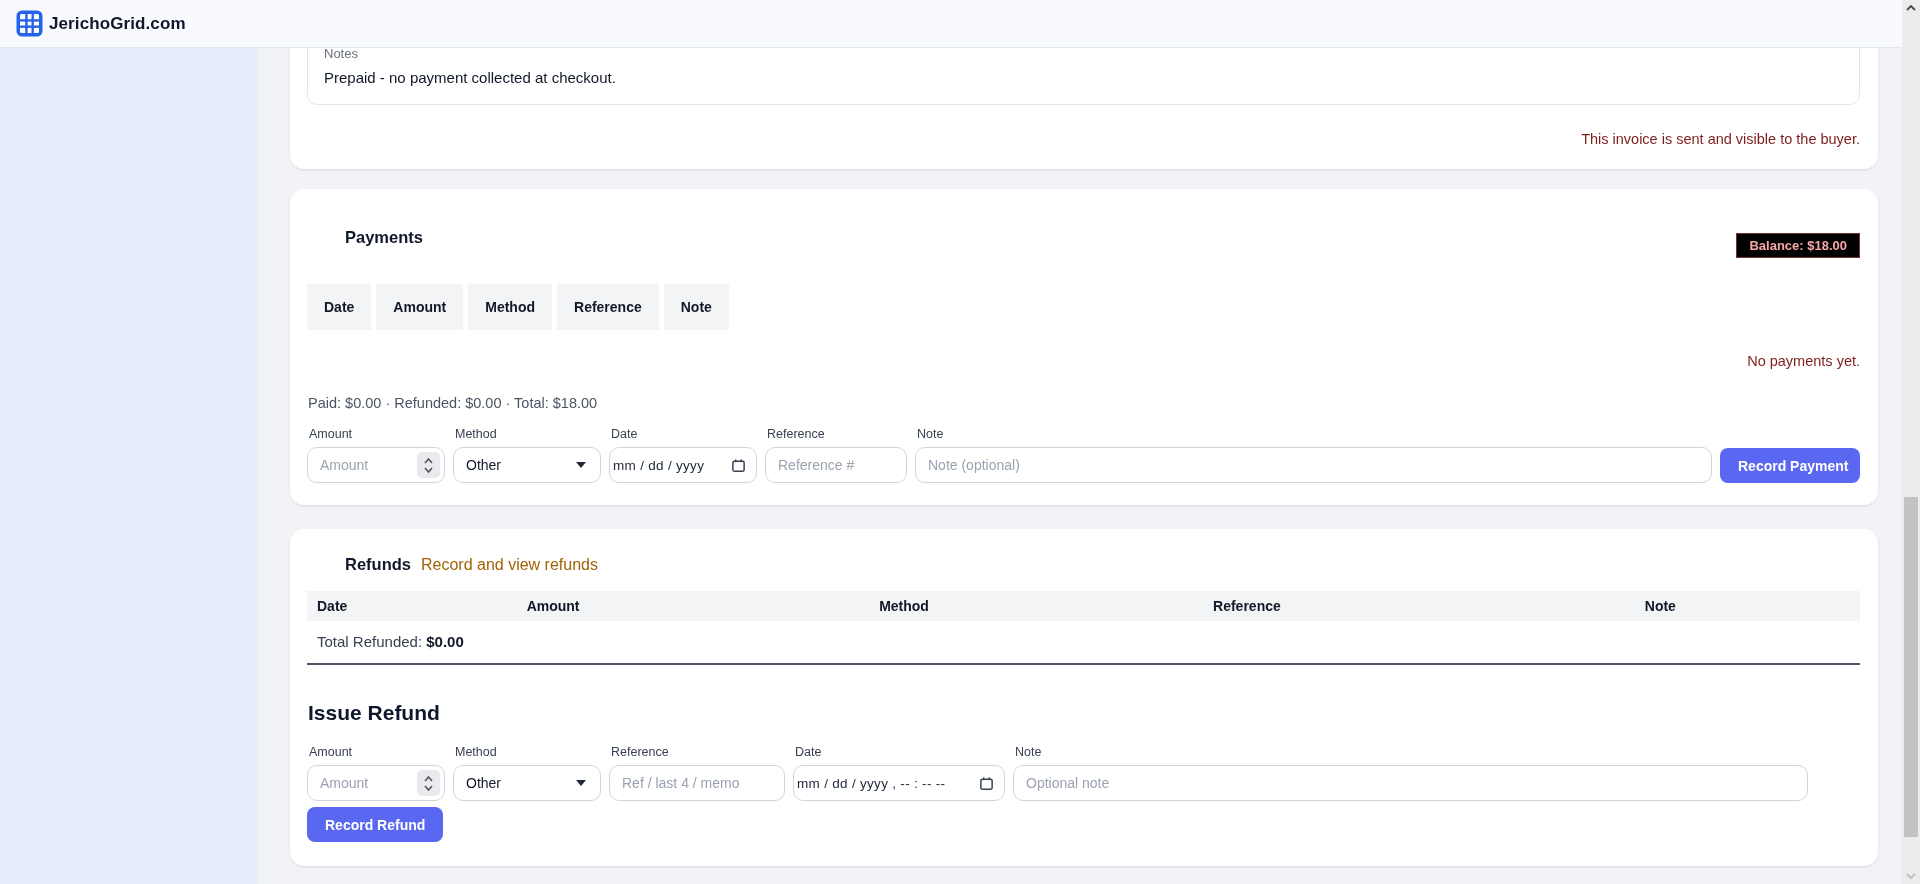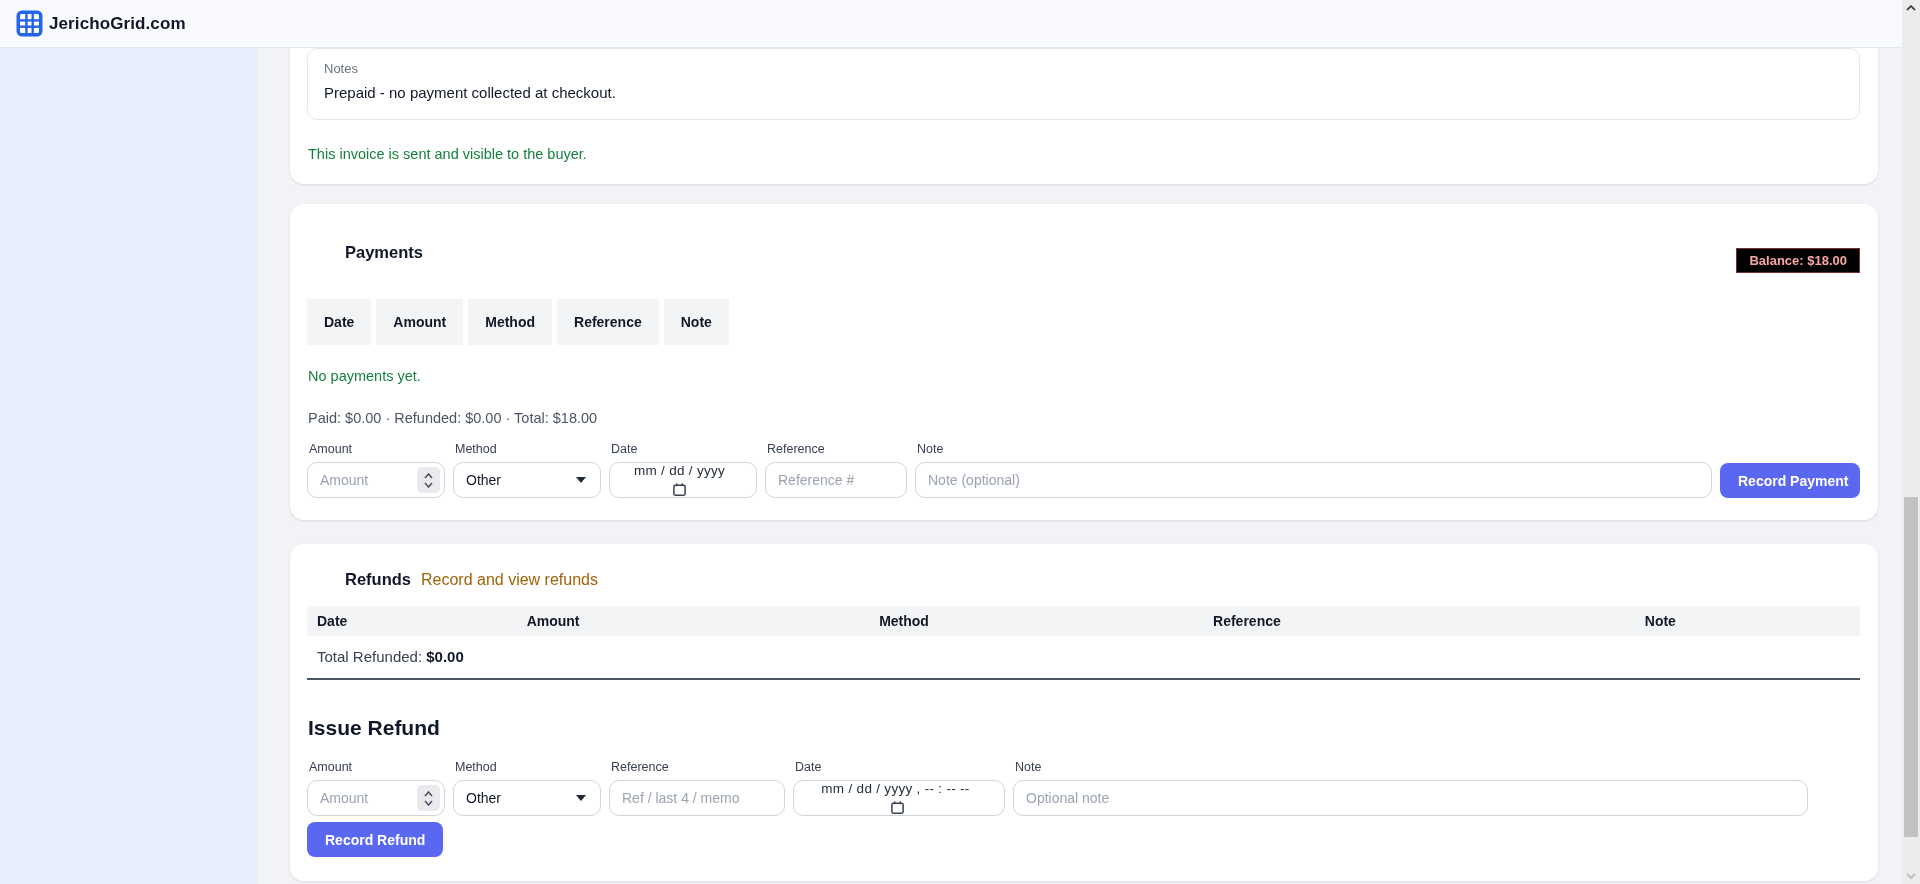--- a/index.html
+++ b/index.html
@@ -29,30 +29,30 @@
     position: fixed; top: 0; right: 0; width: 18px; height: 884px;
     background: #ececec; z-index: 50;
   }
   .scrollbar .sb-arrow { position: absolute; left: 0; width: 18px; height: 16px;
     display: flex; align-items: center; justify-content: center; }
   .scrollbar .sb-arrow.up { top: 0; }
   .scrollbar .sb-arrow.down { bottom: 0; }
   .scrollbar .sb-thumb { position: absolute; top: 497px; left: 2px; width: 14px; height: 340px; background: #c2c2c2; }
 
   
-  .main { position: absolute; top: 16px; left: 258px; width: 1644px; padding: 0 24px 0 32px; }
+  .main { position: absolute; top: 1px; left: 258px; width: 1644px; padding: 0 24px 0 32px; }
   .card {
     background: #ffffff; border-radius: 14px; width: 1588px;
     box-shadow: 0 1px 3px rgba(16,24,40,.07), 0 1px 2px rgba(16,24,40,.04);
   }
   .card-invoice { border-radius: 0 0 14px 14px; padding: 32px 18px 22px 17px; }
   .notes-box { border: 1px solid #e5e7eb; border-radius: 10px; padding: 12px 16px 18px 16px; }
   .field-label { font-size: 13px; color: #6b7280; }
   .notes-text { margin-top: 8px; font-size: 15px; color: #111827; }
-  .muted { color: #15803d; font-size: 14.5px; }
+  .muted { color: #7f1d1d; font-size: 14.5px; text-align: right; }
   .invoice-status { margin-top: 26px; padding-left: 1px; }
 
   
   .card-payments { margin-top: 20px; padding: 28px 18px 22px 17px; }
   .card-head { display: flex; align-items: center; justify-content: space-between; }
   .section-title { font-size: 16.5px; font-weight: 700; color: #0f172a; margin-left: 38px; }
   .badge {
     background: #000000; border: 1px solid #7a2e2e; color: #f8a6a6;
     font-size: 13px; font-weight: 600; padding: 4px 12px; border-radius: 0; margin-top: 16px;
   }
@@ -83,21 +83,21 @@
   .select {
     display: flex; align-items: center; justify-content: space-between;
     padding: 0 12px 0 12px; color: #111827; cursor: default;
   }
   .caret {
     width: 0; height: 0; border-left: 5px solid transparent; border-right: 5px solid transparent;
     border-top: 6px solid #1f2937; margin-right: 2px;
   }
   .datebox {
     display: flex; align-items: center; justify-content: space-between;
-    padding: 0 10px 0 3px; color: #1f2937; flex-direction: column;
+    padding: 0 10px 0 3px; color: #1f2937;
   }
   .date-text { font-size: 13.5px; letter-spacing: .3px; white-space: nowrap; overflow: hidden; }
   .btn {
     height: 35px; background: #5a67f0; color: #fff; border: none; border-radius: 8px;
     font-family: inherit; font-size: 14px; font-weight: 700; padding: 0 18px; cursor: pointer;
     white-space: nowrap;
   }
 
   
   .card-refunds { margin-top: 24px; padding: 26px 18px 24px 17px; }

